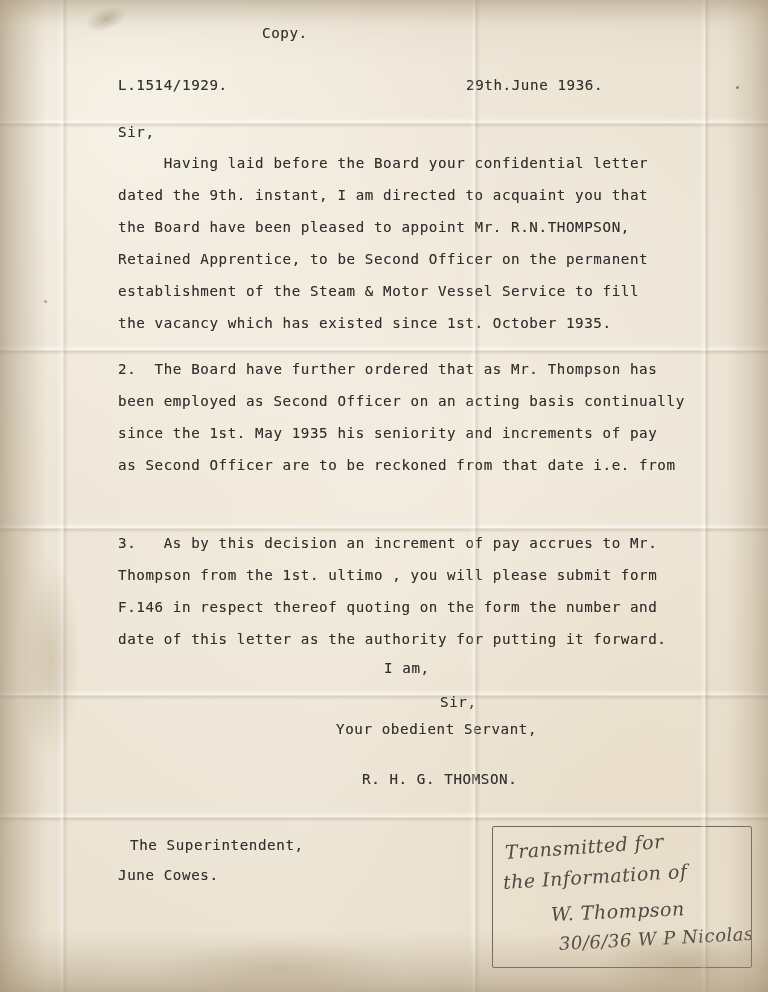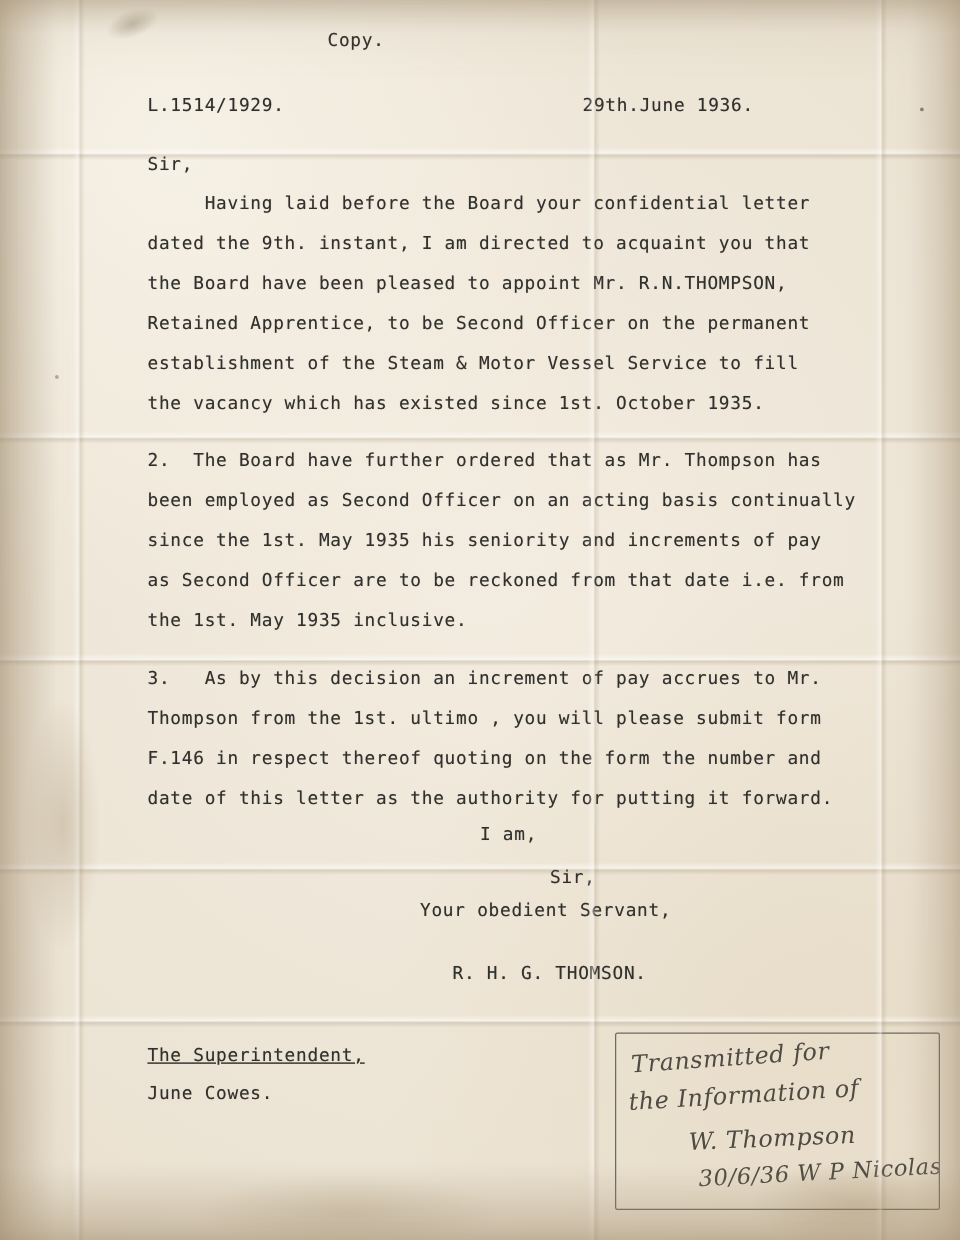--- a/index.html
+++ b/index.html
@@ -133,33 +133,32 @@
     <div class="line" style="left:118px; top:188px;">dated the 9th. instant, I am directed to acquaint you that</div>
     <div class="line" style="left:118px; top:220px;">the Board have been pleased to appoint Mr. R.N.THOMPSON,</div>
     <div class="line" style="left:118px; top:252px;">Retained Apprentice, to be Second Officer on the permanent</div>
     <div class="line" style="left:118px; top:284px;">establishment of the Steam &amp; Motor Vessel Service to fill</div>
     <div class="line" style="left:118px; top:316px;">the vacancy which has existed since 1st. October 1935.</div>
 
     <div class="line" style="left:118px; top:362px;">2.  The Board have further ordered that as Mr. Thompson has</div>
     <div class="line" style="left:118px; top:394px;">been employed as Second Officer on an acting basis continually</div>
     <div class="line" style="left:118px; top:426px;">since the 1st. May 1935 his seniority and increments of pay</div>
     <div class="line" style="left:118px; top:458px;">as Second Officer are to be reckoned from that date i.e. from</div>
-    <div class="line" style="left:118px; top:490px;">the 1st. May 1935 inclusive.</div>
 
     <div class="line" style="left:118px; top:536px;">3.   As by this decision an increment of pay accrues to Mr.</div>
     <div class="line" style="left:118px; top:568px;">Thompson from the 1st. ultimo , you will please submit form</div>
     <div class="line" style="left:118px; top:600px;">F.146 in respect thereof quoting on the form the number and</div>
     <div class="line" style="left:118px; top:632px;">date of this letter as the authority for putting it forward.</div>
 
     <div class="line" style="left:384px; top:661px;text-align:right;">I am,</div>
     <div class="line" style="left:440px; top:695px;">Sir,</div>
     <div class="line" style="left:336px; top:722px;">Your obedient Servant,</div>
     <div class="line" style="left:362px; top:772px;">R. H. G. THOMSON.</div>
 
-    <div class="line" style="left:118px; top:838px;text-decoration:underline;">The Superintendent,</div>
+    <div class="line" style="left:130px; top:838px;">The Superintendent,</div>
     <div class="line" style="left:118px; top:868px;">June Cowes.</div>
   </div>
 
   <div class="stamp-box">
     <div class="hw" style="left:12px; top:14px; font-size:19px; transform: rotate(-4deg);">Transmitted for</div>
     <div class="hw" style="left:10px; top:44px; font-size:19px; transform: rotate(-3.5deg);">the Information of</div>
     <div class="hw" style="left:58px; top:76px; font-size:19px; transform: rotate(-2.5deg);">W. Thompson</div>
     <div class="hw" style="left:66px; top:106px; font-size:18px; transform: rotate(-3deg);">30/6/36 W P Nicolas</div>
   </div>
 

